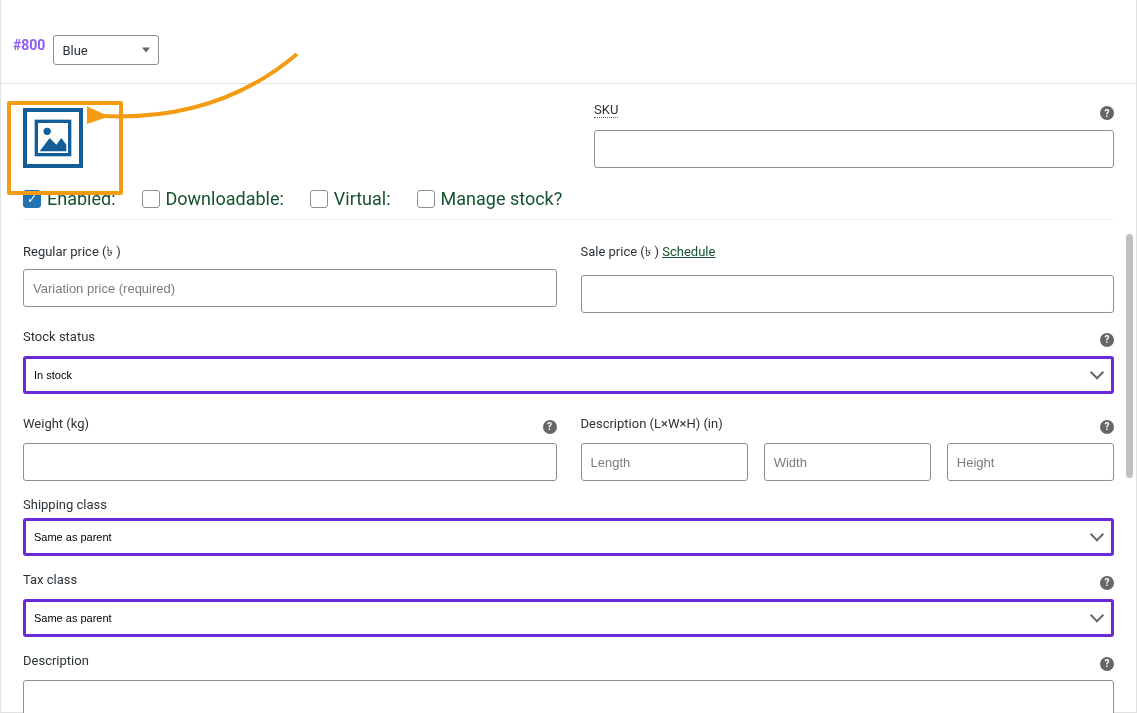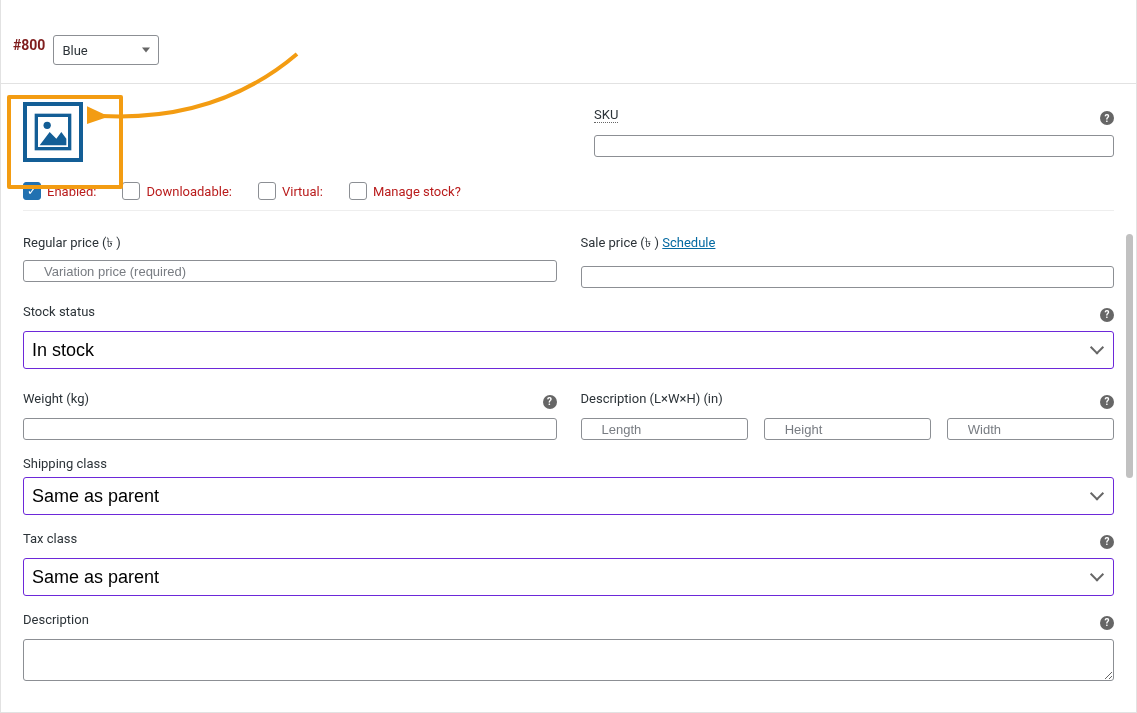--- a/index.html
+++ b/index.html
@@ -23,21 +23,21 @@
     .header-row {
       display: flex;
       align-items: center;
       padding: 24px 12px 18px 12px;
       border-bottom: 1px solid #e2e2e2;
     }
     .variation-id {
       font-weight: 700;
       font-size: 14px;
       margin-right: 8px;
-      color: #7f1d1d;
+      color: #8b5cf6;
     }
     .color-select {
       height: 30px;
       min-width: 106px;
       border: 1px solid #8c8f94;
       border-radius: 3px;
       padding: 0 24px 0 8px;
       font-size: 13px;
       background: #fff;
       position: relative;
@@ -57,21 +57,21 @@
       border-top: 5px solid #666;
       transform: translateY(-50%);
     }
     .content-area {
       padding: 0 22px 22px 22px;
     }
     
     .top-row {
       display: flex;
       justify-content: space-between;
-      align-items: center;
+      align-items: flex-end;
       padding-top: 18px;
       padding-bottom: 12px;
     }
     .image-box-wrap { position: relative; }
     .image-highlight {
       position: absolute;
       top: -7px; left: -16px;
       width: 116px; height: 94px;
       border: 4px solid #f39c12;
       border-radius: 2px;
@@ -102,24 +102,24 @@
       color: #2c3338;
       margin-bottom: 6px;
       display: block;
     }
     .dotted-label {
       border-bottom: 1px dotted #666;
       display: inline-block;
     }
     input[type="text"], textarea {
       width: 100%;
-      height: 22px;
+      height: 38px;
       border: 1px solid #8c8f94;
       border-radius: 3px;
-      padding: 0 20px;
+      padding: 0 9px;
       font-size: 13px;
       background: #fff;
     }
     textarea { height: 42px; padding: 6px 8px; resize: both; }
     .help-icon {
       width: 14px; height: 14px;
       border-radius: 50%;
       background: #666;
       color: #fff;
       font-size: 10px;
@@ -139,22 +139,22 @@
       display: flex;
       align-items: center;
       gap: 26px;
       padding: 8px 0 10px 0;
       border-bottom: 1px solid #eee;
     }
     .checkbox-item {
       display: flex;
       align-items: center;
       gap: 6px;
-      font-size: 13px;
-      color: #b91c1c;
+      font-size: 18px;
+      color: #14532d;
     }
     .cb {
       width: 18px; height: 18px;
       border: 1px solid #8c8f94;
       border-radius: 3px;
       display: flex; align-items: center; justify-content: center;
       background: #fff;
       cursor: pointer;
     }
     .cb.checked { background: #2271b1; border-color: #2271b1; }
@@ -168,42 +168,42 @@
       margin-top: 22px;
     }
     .col { flex: 1; }
     .select-wrap {
       position: relative;
       width: 100%;
     }
     select.fancy-select {
       width: 100%;
       height: 38px;
-      border: 1px solid #6d28d9;
+      border: 3px solid #6d28d9;
       border-radius: 3px;
       padding: 0 30px 0 8px;
-      font-size: 18px;
+      font-size: 11px;
       background: #fff;
       appearance: none;
       -webkit-appearance: none;
       cursor: pointer;
     }
     .select-wrap::after {
       content: "";
       position: absolute;
       right: 12px;
       top: 50%;
       width: 8px; height: 8px;
       border-right: 2px solid #666;
       border-bottom: 2px solid #666;
       transform: translateY(-75%) rotate(45deg);
       pointer-events: none;
     }
     .full-row { margin-top: 16px; }
-    .link { color: #0369a1; text-decoration: underline; cursor: pointer; }
+    .link { color: #14532d; text-decoration: underline; cursor: pointer; }
     .dim-row { display: flex; gap: 16px; }
     .dim-row input { flex: 1; }
     input::placeholder { color: #787c82; }
     .scroll-track {
       position: absolute;
       right: 0; top: 0;
       width: 14px;
       height: 100%;
       background: transparent;
     }
@@ -315,22 +315,22 @@
         </div>
         <input type="text" value="" style="">
       </div>
       <div class="col">
         <div class="label-row">
           <span class="field-label">Description (L×W×H) (in)</span>
           <span class="help-icon">?</span>
         </div>
         <div class="dim-row">
           <input type="text" placeholder="Length" style="">
+          <input type="text" placeholder="Width" style="">
           <input type="text" placeholder="Height" style="">
-          <input type="text" placeholder="Width" style="">
         </div>
       </div>
     </div>
 
     <div class="full-row">
       <span class="field-label">Shipping class</span>
       <div class="select-wrap">
         <select class="fancy-select">
           <option>Same as parent</option>
         </select>

